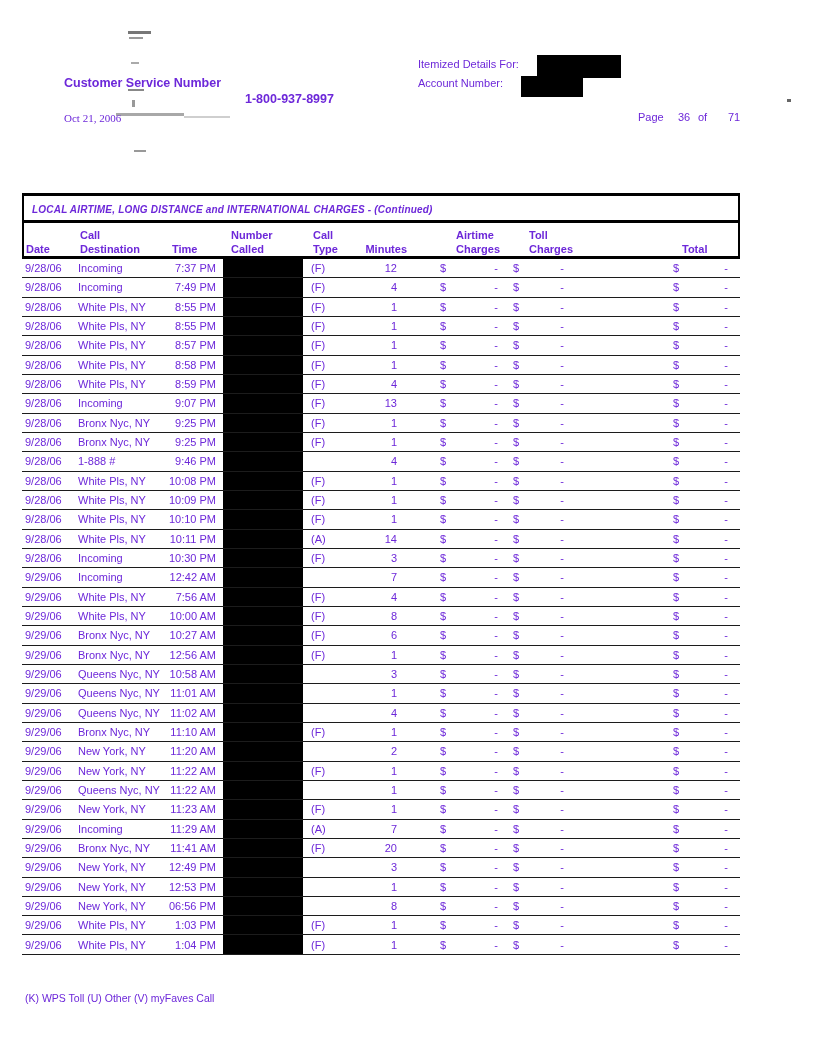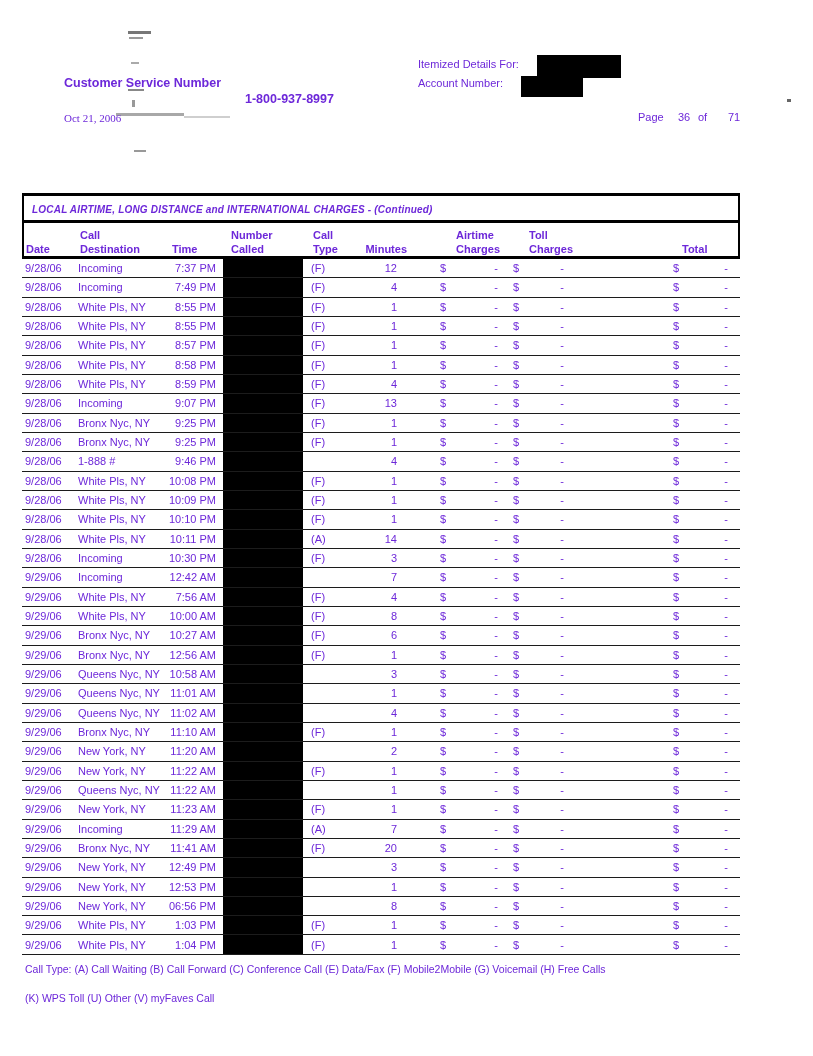--- a/index.html
+++ b/index.html
@@ -981,16 +981,15 @@
       <span class="c col-g3"></span>
       <span class="c col-total">
         <span>$</span>
         <span>-</span>
       </span>
       <span class="c col-g4"></span>
     </div>
       </div>
   </div>
 
-  <div class="footnote" style="top:963px;">Call Type: (A) Call Waiting (B) Call Forward (C) Conference Call (E) Data/Fax (F) Mobile2Mobile (G) Voicemail (H) Free Calls</div>
   <div class="footnote" style="top:992px;">(K) WPS Toll (U) Other (V) myFaves Call</div>
 
 </div>
 
 </body></html>

